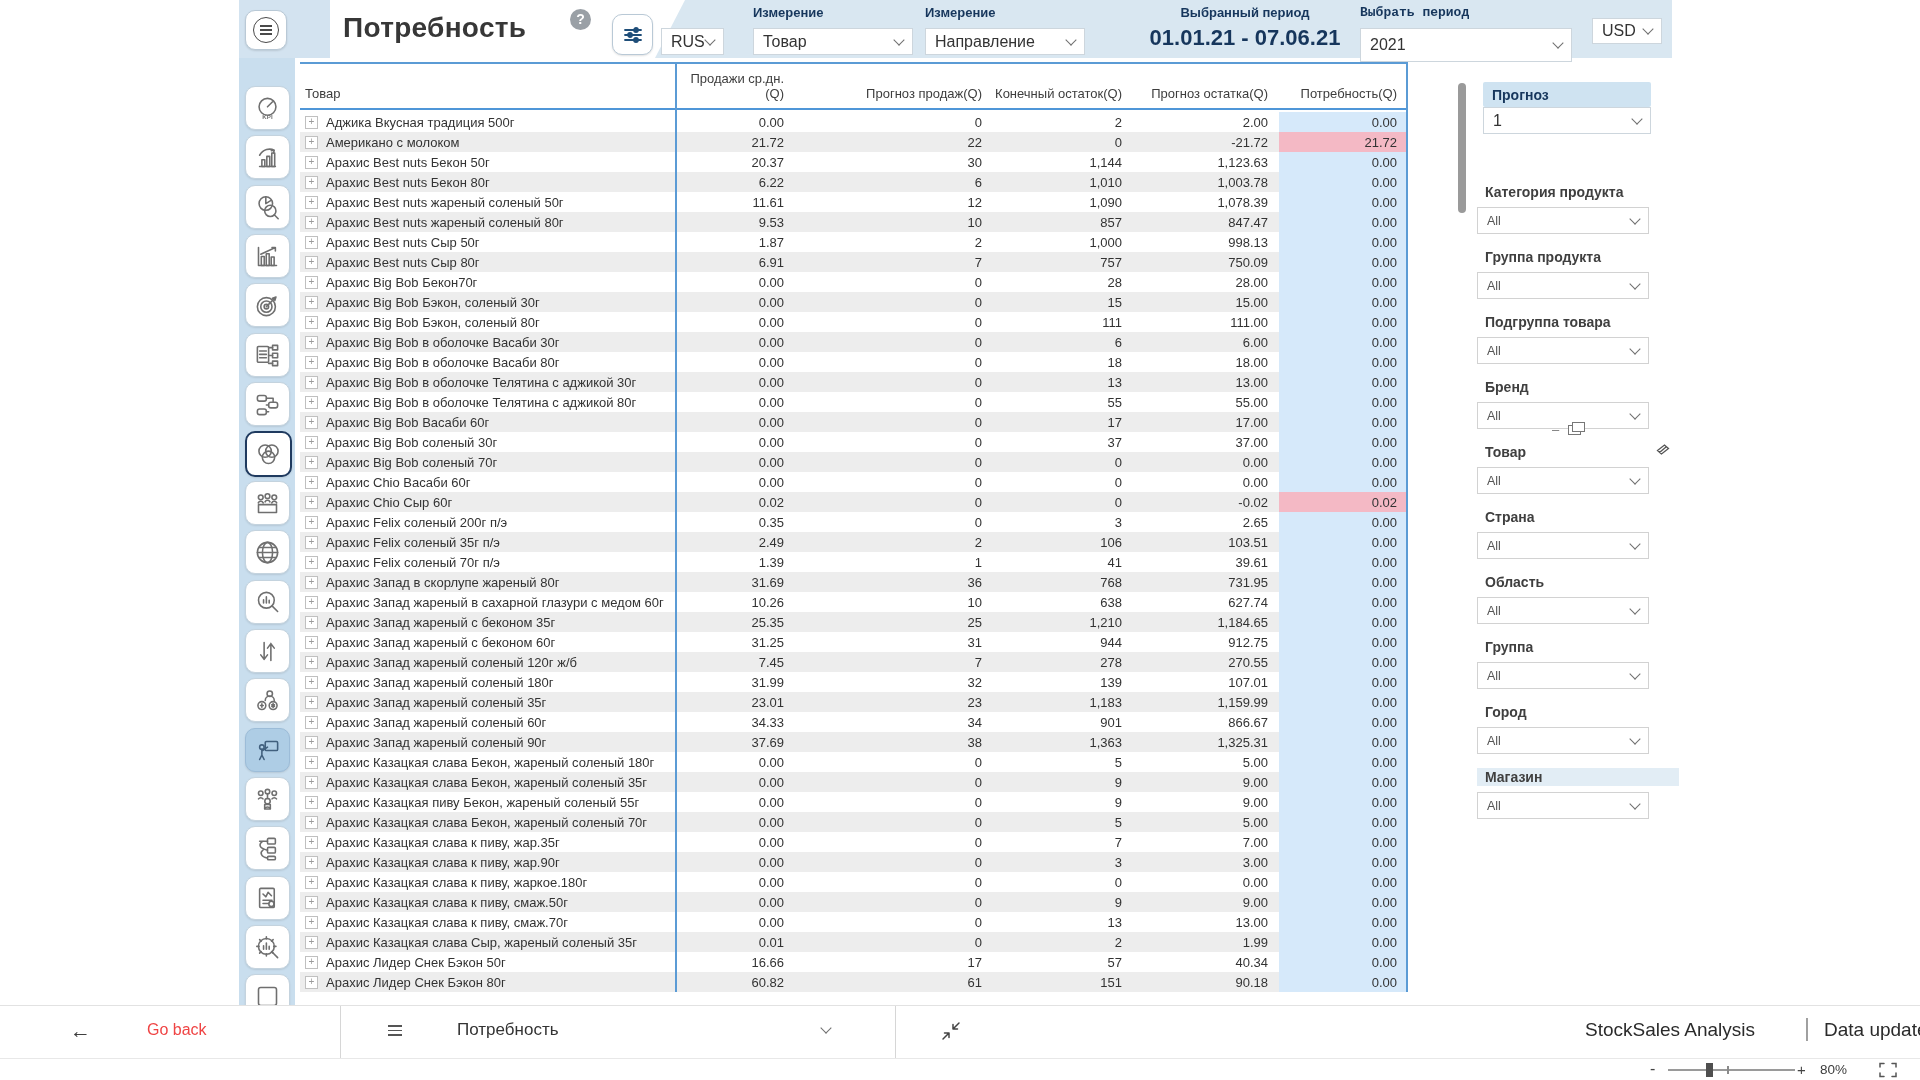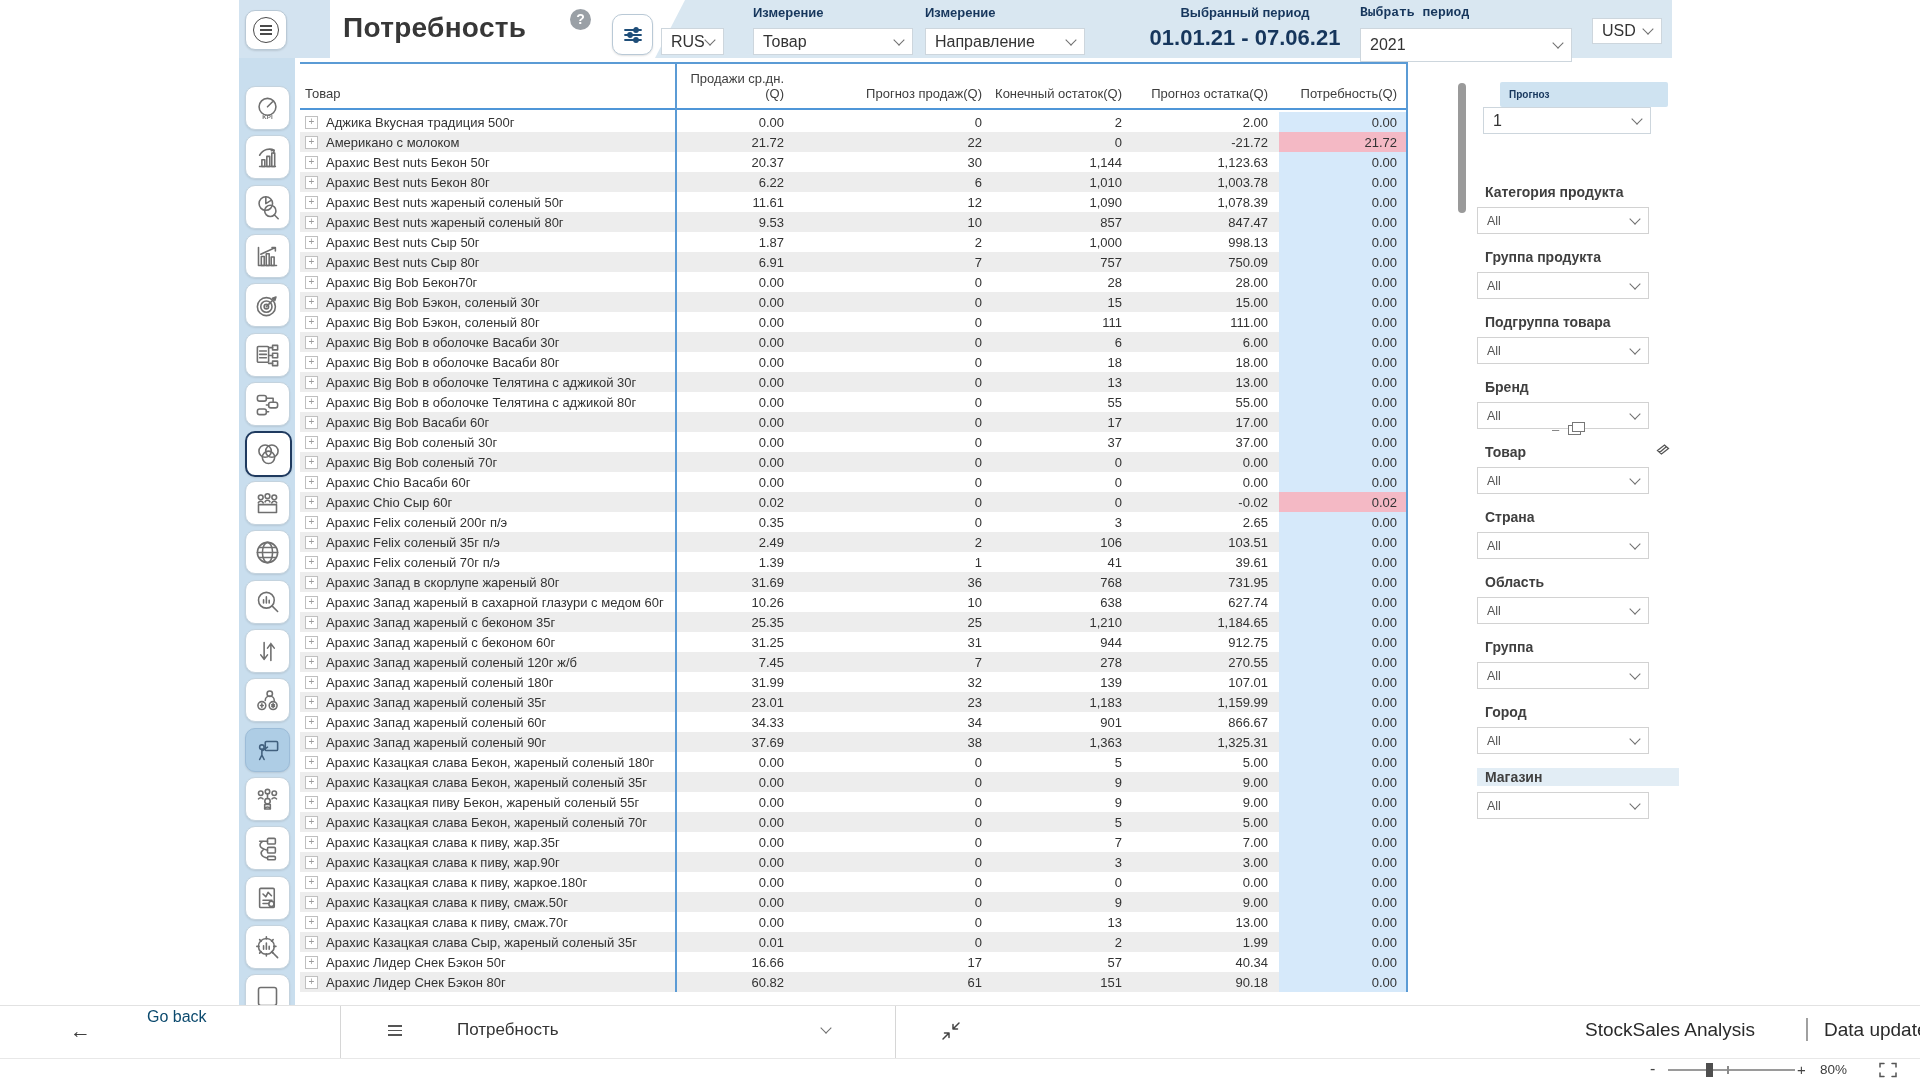--- a/index.html
+++ b/index.html
@@ -59,41 +59,41 @@
   .pot{background:#d6e9fa;}
   .pot.flagged{background:#f4b9c5;}
   .plus{flex:none;width:11px;height:11px;border:1px solid #c0c0c0;background:#fff;color:#9a9a9a;
       font-size:10px;line-height:9px;text-align:center;cursor:pointer;}
   .vline{position:absolute;top:63px;width:2px;height:929px;background:#5b9bd5;}
 
   
   .rp-scrollthumb{position:absolute;left:1458px;top:83px;width:8px;height:130px;background:#9a9a9a;border-radius:4px;}
   .forecast-hdr{position:absolute;left:1483px;top:82px;width:168px;height:25px;background:#cfe3f1;
       display:flex;align-items:center;padding-left:9px;box-sizing:border-box;
-      font-size:10px;font-weight:700;color:#16365c;border-radius:2px;margin-left:17px;}
+      font-size:14px;font-weight:700;color:#16365c;border-radius:2px;}
   .forecast-dd{left:1483px;top:107px;width:168px;height:27px;}
   .filters{position:absolute;left:1477px;top:183px;width:196px;}
   .fgroup{margin-bottom:14px;}
   .fgroup .lblrow{display:flex;align-items:center;justify-content:space-between;
       margin:0 2px 6px 8px;height:18px;}
   .fgroup .lblrow.hl{background:#e2edf5;margin-left:0;padding-left:8px;margin-right:-6px;}
   .fgroup label{font-size:14px;font-weight:700;color:#3f3f3f;}
   .fdd{position:relative;width:172px;height:27px;border:1px solid #d2d2d2;background:#fff;display:flex;
       align-items:center;justify-content:space-between;padding:0 9px;box-sizing:border-box;
       font-size:12.5px;color:#555;cursor:pointer;}
   .hovctl{position:absolute;left:1552px;top:422px;display:flex;align-items:center;gap:9px;color:#777;font-size:13px;}
   .winicon{width:11px;height:8px;border:1px solid #777;position:relative;background:#fff;}
   .winicon::before{content:"";position:absolute;left:3px;top:-4px;width:11px;height:8px;border:1px solid #777;background:#fff;}
   .eraser svg{stroke:#555;fill:none;stroke-width:1.3;}
 
   
   .bar1{position:absolute;left:0;top:1005px;width:1920px;height:53px;background:#fff;border-top:1px solid #e2e2e2;overflow:hidden;}
   .bar1 .vdiv{position:absolute;top:0;bottom:0;width:1px;background:#d6d6d6;}
   .backarrow{position:absolute;left:70px;top:13px;font-size:21px;color:#3f3f3f;cursor:pointer;}
-  .goback{position:absolute;left:147px;top:2px;font-size:16px;color:#0c4a6e;cursor:pointer;}
+  .goback{position:absolute;left:147px;top:15px;font-size:16px;color:#ef4444;cursor:pointer;}
   .listicon{position:absolute;left:388px;top:19px;display:flex;flex-direction:column;gap:3px;cursor:pointer;}
   .listicon i{display:block;width:14px;height:1.6px;background:#555;}
   .pagename{position:absolute;left:457px;top:14px;font-size:17px;color:#333;}
   .pagechev{position:absolute;left:822px;top:22px;}
   .collapse-btn{position:absolute;left:940px;top:14px;cursor:pointer;}
   .collapse-btn svg{stroke:#444;fill:none;stroke-width:1.5;stroke-linecap:round;}
   .brand{position:absolute;left:1585px;top:13px;font-size:19px;color:#2b2b2b;}
   .pipe{position:absolute;left:1804px;top:9px;font-size:23px;color:#9a9a9a;font-weight:300;}
   .updated{position:absolute;left:1824px;top:13px;font-size:19px;color:#2b2b2b;white-space:nowrap;}
 

